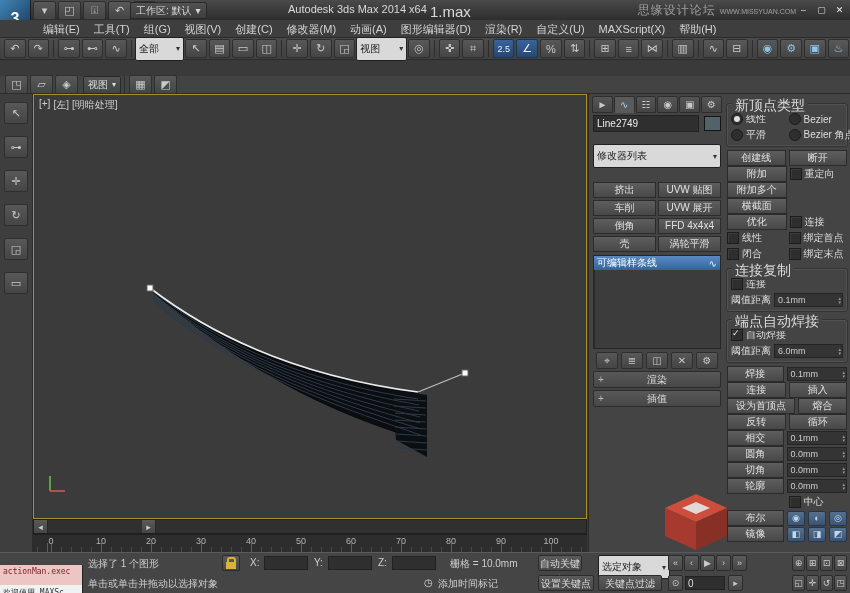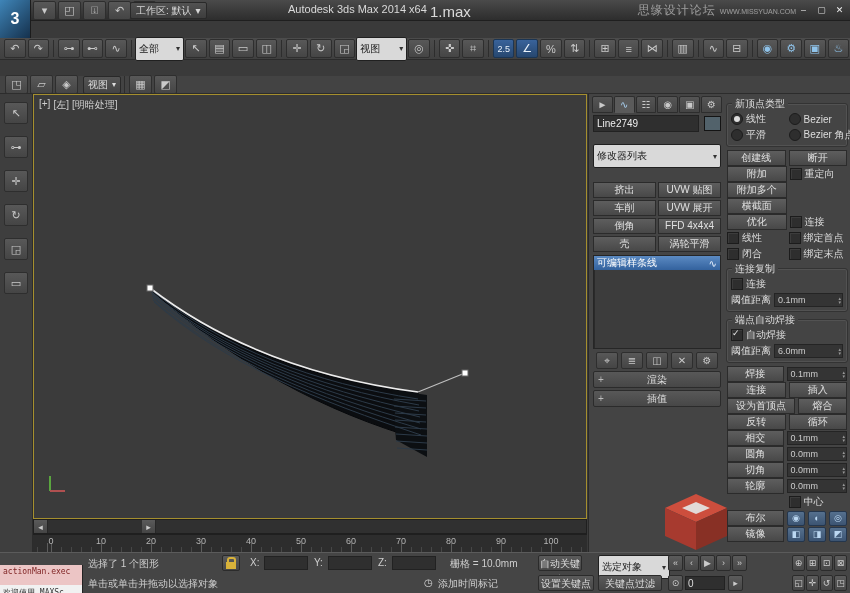--- a/index.html
+++ b/index.html
@@ -88,21 +88,21 @@
   .stack{height:92px;margin:3px 2px;background:#3c3c3c;border:1px solid #262626;box-shadow:inset 1px 1px 0 #2a2a2a;}
   .stackrow{height:14px;display:flex;align-items:center;gap:4px;padding:0 3px;color:#fff;font-size:10px;
     background:linear-gradient(#5b8ac2,#33629e);}
   .stackrow .sic{margin-left:auto;font-size:10px;color:#eaf3ff;}
   .irow{display:flex;justify-content:space-between;margin:2px 4px;}
   .irow .tb{width:20px;height:15px;font-size:10px;}
   .rollout{position:relative;height:15px;line-height:15px;margin:2px 2px;text-align:center;font-size:10px;color:#ddd;
     background:linear-gradient(#585858,#474747);border:1px solid #2b2b2b;border-radius:2px;}
   .rplus{position:absolute;left:4px;top:0;font-size:10px;color:#bbb;}
   .grp{position:relative;border:1px solid #333;border-radius:3px;box-shadow:inset 0 0 0 1px #525252;margin:7px 1px 4px 1px;padding:6px 2px 2px 2px;}
-  .glabel{position:absolute;top:-7px;left:5px;background:#444;padding:0 3px;font-size:10px;color:#ddd;}
+  .glabel{position:absolute;top:-7px;left:5px;background:#444;padding:0 3px;font-size:14px;color:#ddd;}
   .lbl{font-size:10px;color:#ddd;white-space:nowrap;}
   .chk{width:10px;height:10px;background:#2e2e2e;border:1px solid #1c1c1c;box-shadow:inset 1px 1px 0 rgba(255,255,255,.07);
     display:inline-block;position:relative;flex:none;}
   .chk.on::after{content:"✓";position:absolute;left:0px;top:-2px;font-size:9px;color:#e8e8e8;}
   .rad{width:10px;height:10px;border-radius:50%;background:#2e2e2e;border:1px solid #1c1c1c;display:inline-block;position:relative;flex:none;}
   .rad.on::after{content:"";position:absolute;inset:2px;border-radius:50%;background:#ddd;}
   .cwrap{flex:1;display:flex;align-items:center;gap:3px;min-width:0;}
   .spin{flex:1;display:flex;align-items:center;height:14px;background:#343434;border:1px solid #242424;
     color:#ccc;font-size:9px;padding:0 1px 0 3px;box-sizing:border-box;}
   .arrs{margin-left:auto;display:flex;flex-direction:column;font-size:5px;line-height:4px;color:#999;}
@@ -152,20 +152,34 @@
       <span class="cn">思缘设计论坛</span>
       <span class="url">WWW.MISSYUAN.COM</span>
     </div>
     <div class="winbtns">
       <span class="winbtn">–</span>
       <span class="winbtn">▢</span>
       <span class="winbtn">✕</span>
     </div>
   </div>
 
+  <div class="menubar">
+    <span class="menuitem">编辑(E)</span>
+    <span class="menuitem">工具(T)</span>
+    <span class="menuitem">组(G)</span>
+    <span class="menuitem">视图(V)</span>
+    <span class="menuitem">创建(C)</span>
+    <span class="menuitem">修改器(M)</span>
+    <span class="menuitem">动画(A)</span>
+    <span class="menuitem">图形编辑器(D)</span>
+    <span class="menuitem">渲染(R)</span>
+    <span class="menuitem">自定义(U)</span>
+    <span class="menuitem">MAXScript(X)</span>
+    <span class="menuitem">帮助(H)</span>
+  </div>
 
   <div class="maintb">
     <span class="tb">↶</span>
     <span class="tb">↷</span>
     <span class="sep"></span>
     <span class="tb">⊶</span>
     <span class="tb">⊷</span>
     <span class="tb">∿</span>
     <span class="sep"></span>
     <span class="dd" style="width:44px">

